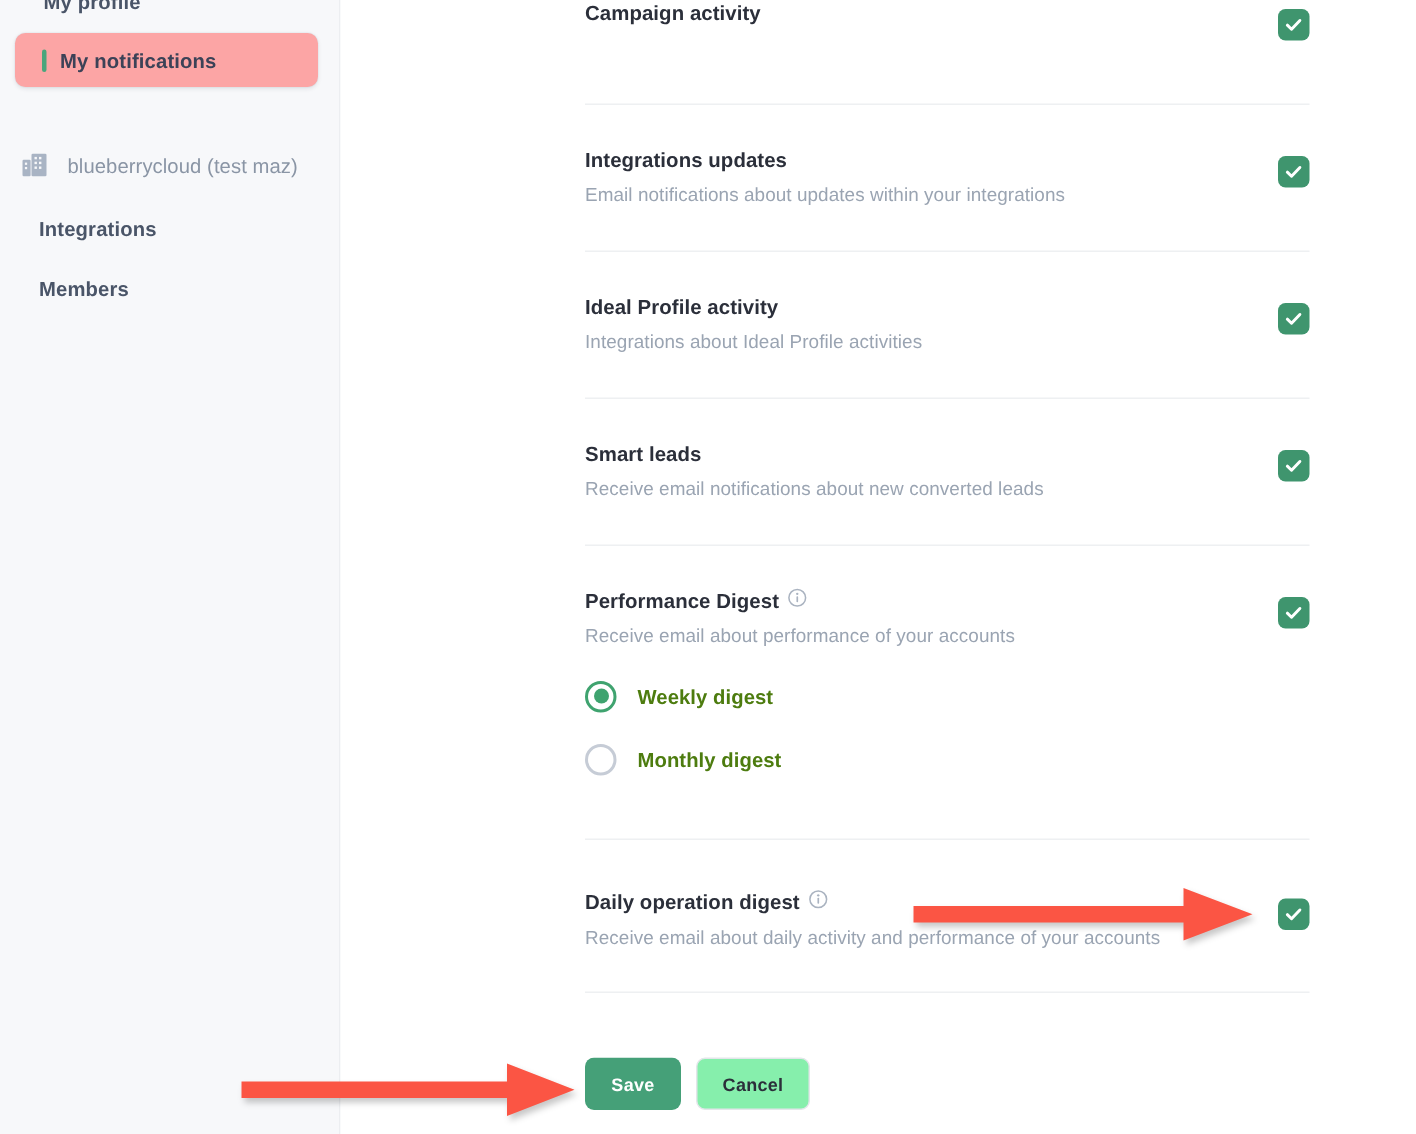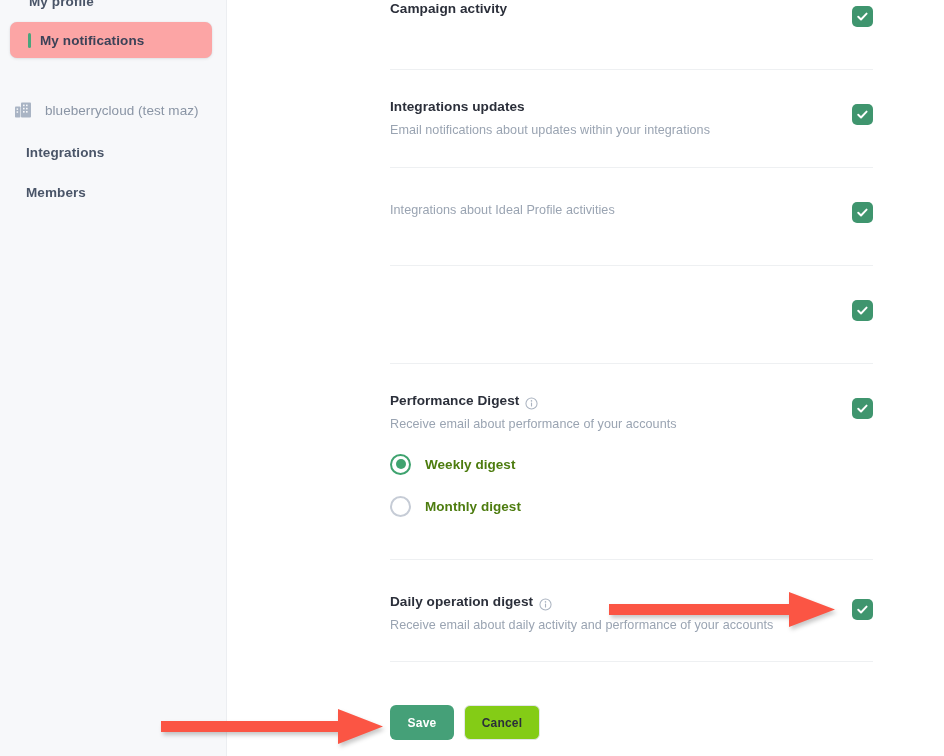--- a/index.html
+++ b/index.html
@@ -126,21 +126,21 @@
     position: relative;
     padding-right: 40px;
     min-height: 0;
   }
   .row-title {
     font-size: 13.6px;
     font-weight: 700;
     color: #2b2f3a;
     letter-spacing: 0.05px;
     display: flex;
-    align-items: flex-end;
+    align-items: flex-start;
     gap: 6px;
     line-height: 18px;
   }
   .row-desc {
     font-size: 12.6px;
     color: #9aa4b2;
     margin-top: 6px;
     line-height: 17px;
     letter-spacing: 0.05px;
   }
@@ -223,21 +223,21 @@
     cursor: pointer;
     border: 1px solid transparent;
     font-family: "Liberation Sans", sans-serif;
   }
   .btn-save {
     background: #45a078;
     color: #ffffff;
     width: 64px;
   }
   .btn-cancel {
-    background: #84cc16;
+    background: #86efac;
     color: #2b2f3a;
     border: 1px solid #e3e6ea;
     width: 76px;
   }
 
   
   .arrow {
     position: absolute;
     pointer-events: none;
     filter: drop-shadow(2px 3px 2px rgba(0,0,0,0.22));
@@ -307,30 +307,39 @@
         </div>
         <div class="checkbox" style="right:0px; top:34px;">
           <svg width="13" height="13" viewBox="0 0 14 14" aria-hidden="true">
             <path d="M2.4 7.3 L5.4 10.2 L11.4 3.9" stroke="#ffffff" stroke-width="2.1" fill="none" stroke-linecap="round" stroke-linejoin="round"></path>
           </svg>
         </div>
       </section>
 
       <section class="row" style="height:98px;">
         <div class="row-inner" style="padding-top:28px;">
+          <div class="row-title">
+            <span>Ideal Profile activity</span>
+          </div>
           <div class="row-desc">Integrations about Ideal Profile activities</div>
         </div>
         <div class="checkbox" style="right:0px; top:34px;">
           <svg width="13" height="13" viewBox="0 0 14 14" aria-hidden="true">
             <path d="M2.4 7.3 L5.4 10.2 L11.4 3.9" stroke="#ffffff" stroke-width="2.1" fill="none" stroke-linecap="round" stroke-linejoin="round"></path>
           </svg>
         </div>
       </section>
 
       <section class="row" style="height:98px;">
+        <div class="row-inner" style="padding-top:28px;">
+          <div class="row-title">
+            <span>Smart leads</span>
+          </div>
+          <div class="row-desc">Receive email notifications about new converted leads</div>
+        </div>
         <div class="checkbox" style="right:0px; top:34px;">
           <svg width="13" height="13" viewBox="0 0 14 14" aria-hidden="true">
             <path d="M2.4 7.3 L5.4 10.2 L11.4 3.9" stroke="#ffffff" stroke-width="2.1" fill="none" stroke-linecap="round" stroke-linejoin="round"></path>
           </svg>
         </div>
       </section>
 
       <section class="row" style="height:196px;">
         <div class="row-inner" style="padding-top:28px;">
           <div class="row-title">

